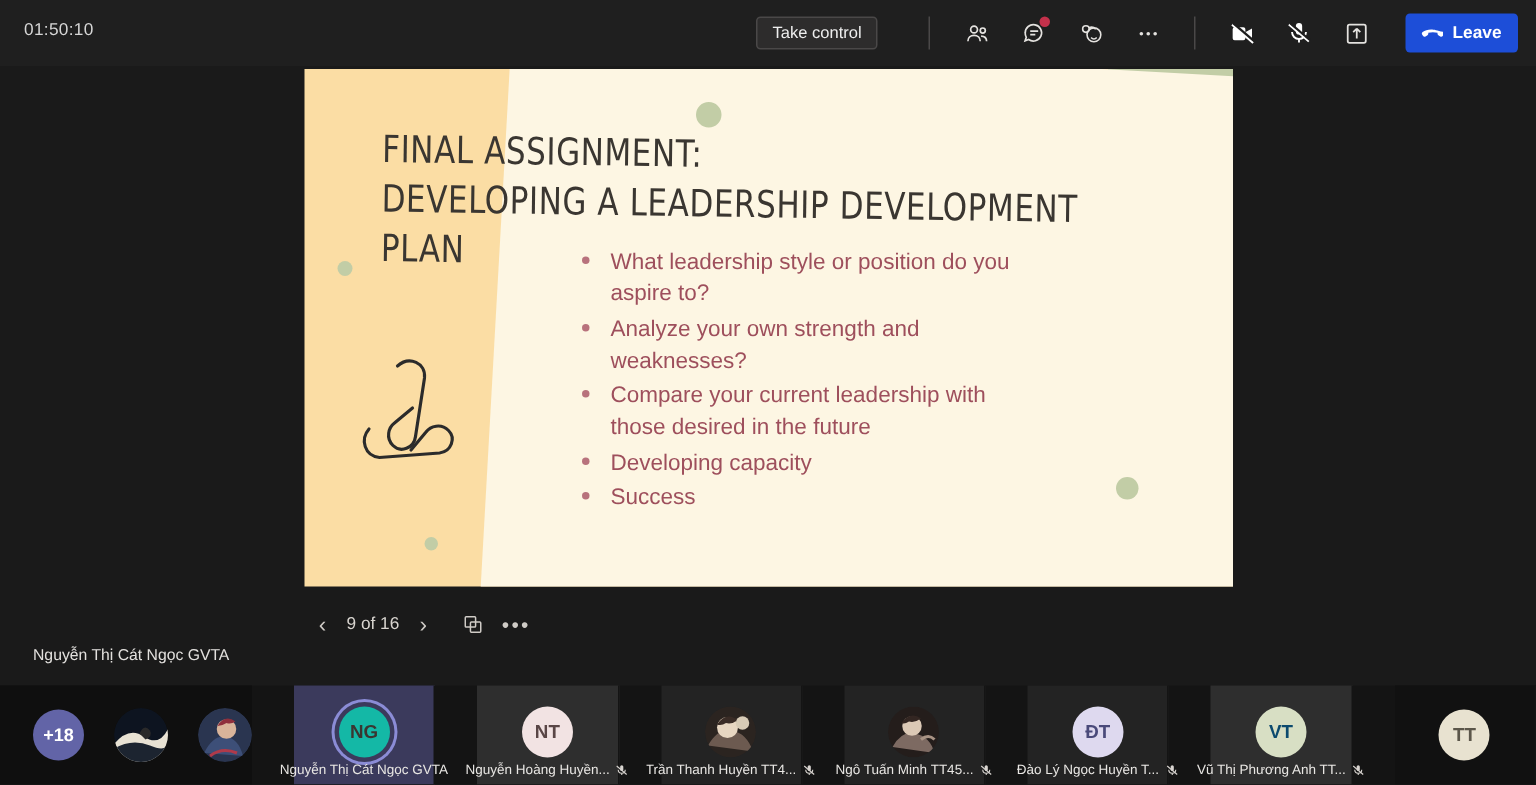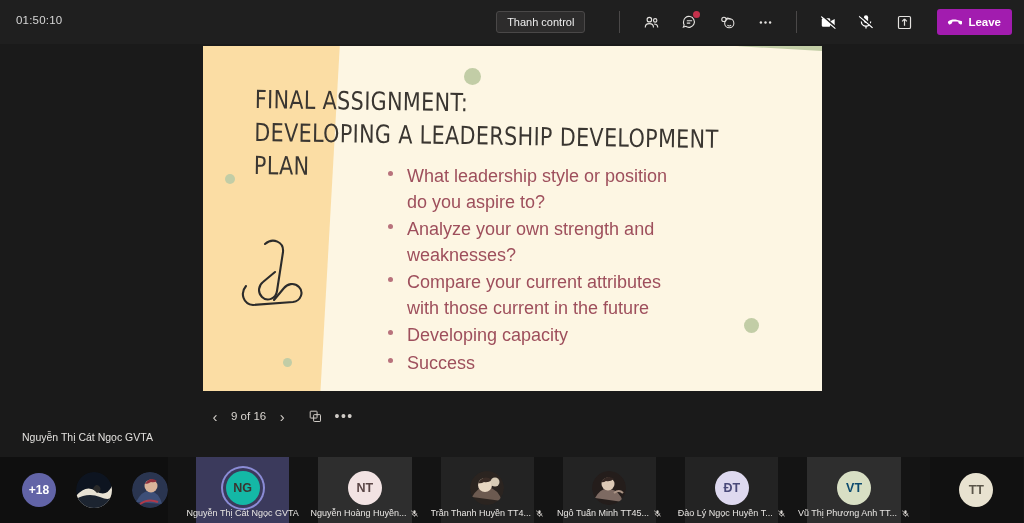--- a/index.html
+++ b/index.html
@@ -52,21 +52,21 @@
     margin: 0 4px;
   }
   .icon-btn svg { display: block; }
   .badge-dot {
     position: absolute; top: 4px; right: 4px;
     width: 7px; height: 7px; border-radius: 50%;
     background: #c4314b;
   }
   .leave-btn {
     height: 26px; padding: 0 11px 0 9px;
-    background: #a21caf; border-radius: 3px;
+    background: #1d4ed8; border-radius: 3px;
     display: flex; align-items: center; gap: 6px;
     color: #fff; font-size: 11.5px; font-weight: 600;
     margin-left: 14px; cursor: pointer;
   }
 
   
   .stage {
     position: absolute; left: 0; top: 44px;
     width: 1024px; height: 413px;
     background: #1a1a1a;
@@ -107,21 +107,21 @@
     font-size: 25px; font-weight: 400;
     letter-spacing: .4px; line-height: 1.32;
     white-space: pre-line;
     transform: scaleX(.92) rotate(0.8deg);
     transform-origin: left top;
   }
   .bullets {
     position: absolute; left: 177px; top: 118px;
     width: 300px;
     color: #9e4f5c;
-    font-size: 18px; line-height: 1.42;
+    font-size: 15px; line-height: 1.42;
   }
   .bullets li {
     list-style: none; position: relative;
     padding-left: 27px; margin-bottom: 2px;
   }
   .bullets li::before {
     content: ""; position: absolute;
     left: 8px; top: 7px;
     width: 5px; height: 5px; border-radius: 50%;
     background: #b8727c;
@@ -219,21 +219,21 @@
 </style>
 </head>
 <body>
 
 <div class="app">
 
   <div class="topbar">
     <div class="meeting-timer">01:50:10</div>
 
     <div class="topctrls">
-      <div class="take-control">Thanh control</div>
+      <div class="take-control">Take control</div>
 
       <div class="divider"></div>
 
       <div class="icon-btn">
         <svg width="17" height="17" viewBox="0 0 24 24" fill="none" stroke="#e4e2df" stroke-width="1.6">
           <circle cx="9" cy="8" r="3.2"></circle>
             <path d="M3.2 19c0-3.3 2.6-5.4 5.8-5.4s5.8 2.1 5.8 5.4"></path>
           <circle cx="17.2" cy="9" r="2.4"></circle>
             <path d="M15.6 14.2c3 .1 5.2 1.9 5.2 4.8"></path>
         </svg>
@@ -318,21 +318,21 @@
         <path d="M30 8 C38 1, 49 6, 48 16 L42 55 C41 63, 32 66, 27 61 C22 56, 24 49, 28 46 L40 36"></path>
         <path d="M11 50 C5 57, 8 68, 18 69 L58 66 C66 65, 69 56, 64 51 C59 46, 52 48, 49 52 L39 64"></path>
       </svg>
 
       <div class="slide-title">FINAL ASSIGNMENT:
 DEVELOPING A LEADERSHIP DEVELOPMENT PLAN</div>
 
       <ul class="bullets">
         <li>What leadership style or position do you aspire to?</li>
         <li>Analyze your own strength and weaknesses?</li>
-        <li>Compare your current attributes with those current in the future</li>
+        <li>Compare your current leadership with those desired in the future</li>
         <li>Developing capacity</li>
         <li>Success</li>
       </ul>
     </div>
 
     <div class="slidenav">
       <div class="nav-arrow">‹</div>
       <div class="page-ind">9 of 16</div>
       <div class="nav-arrow">›</div>
       <div class="nav-icon">

